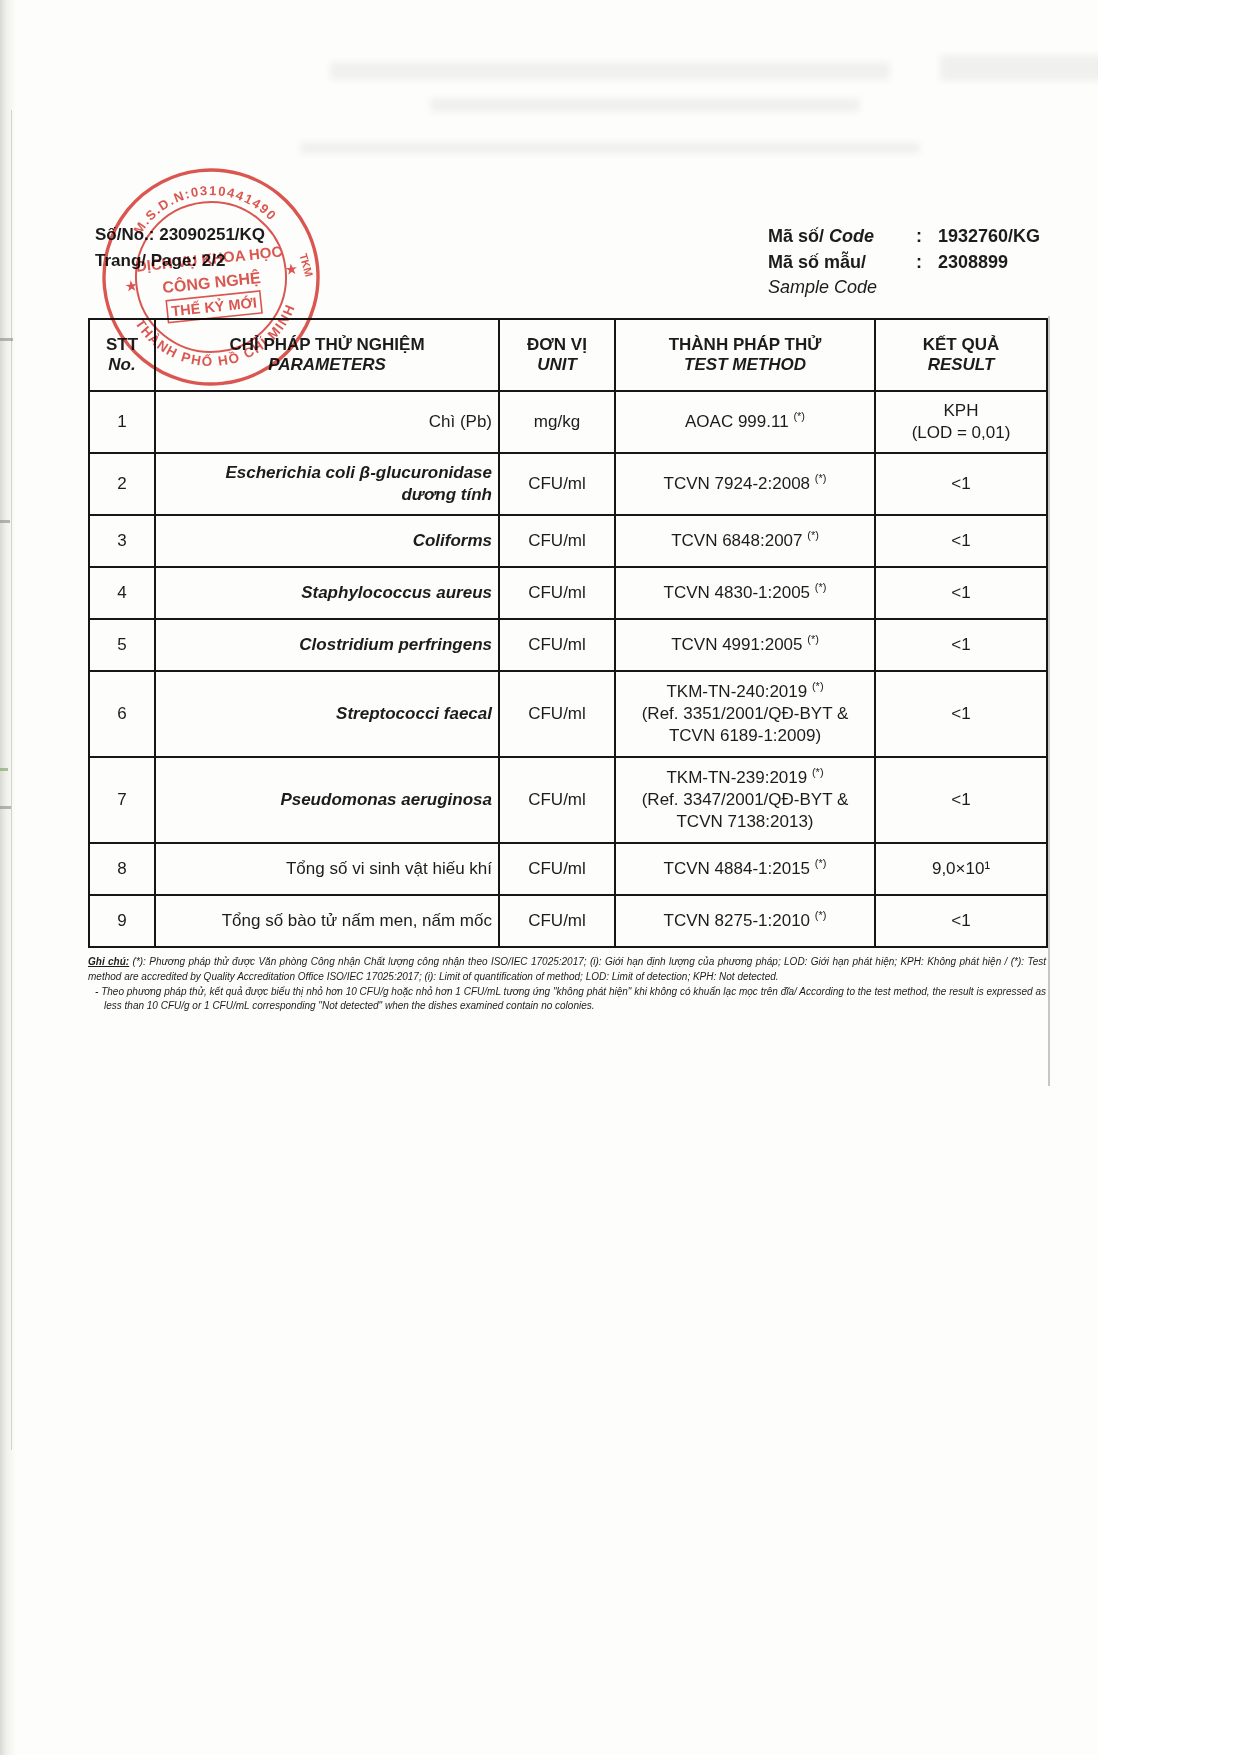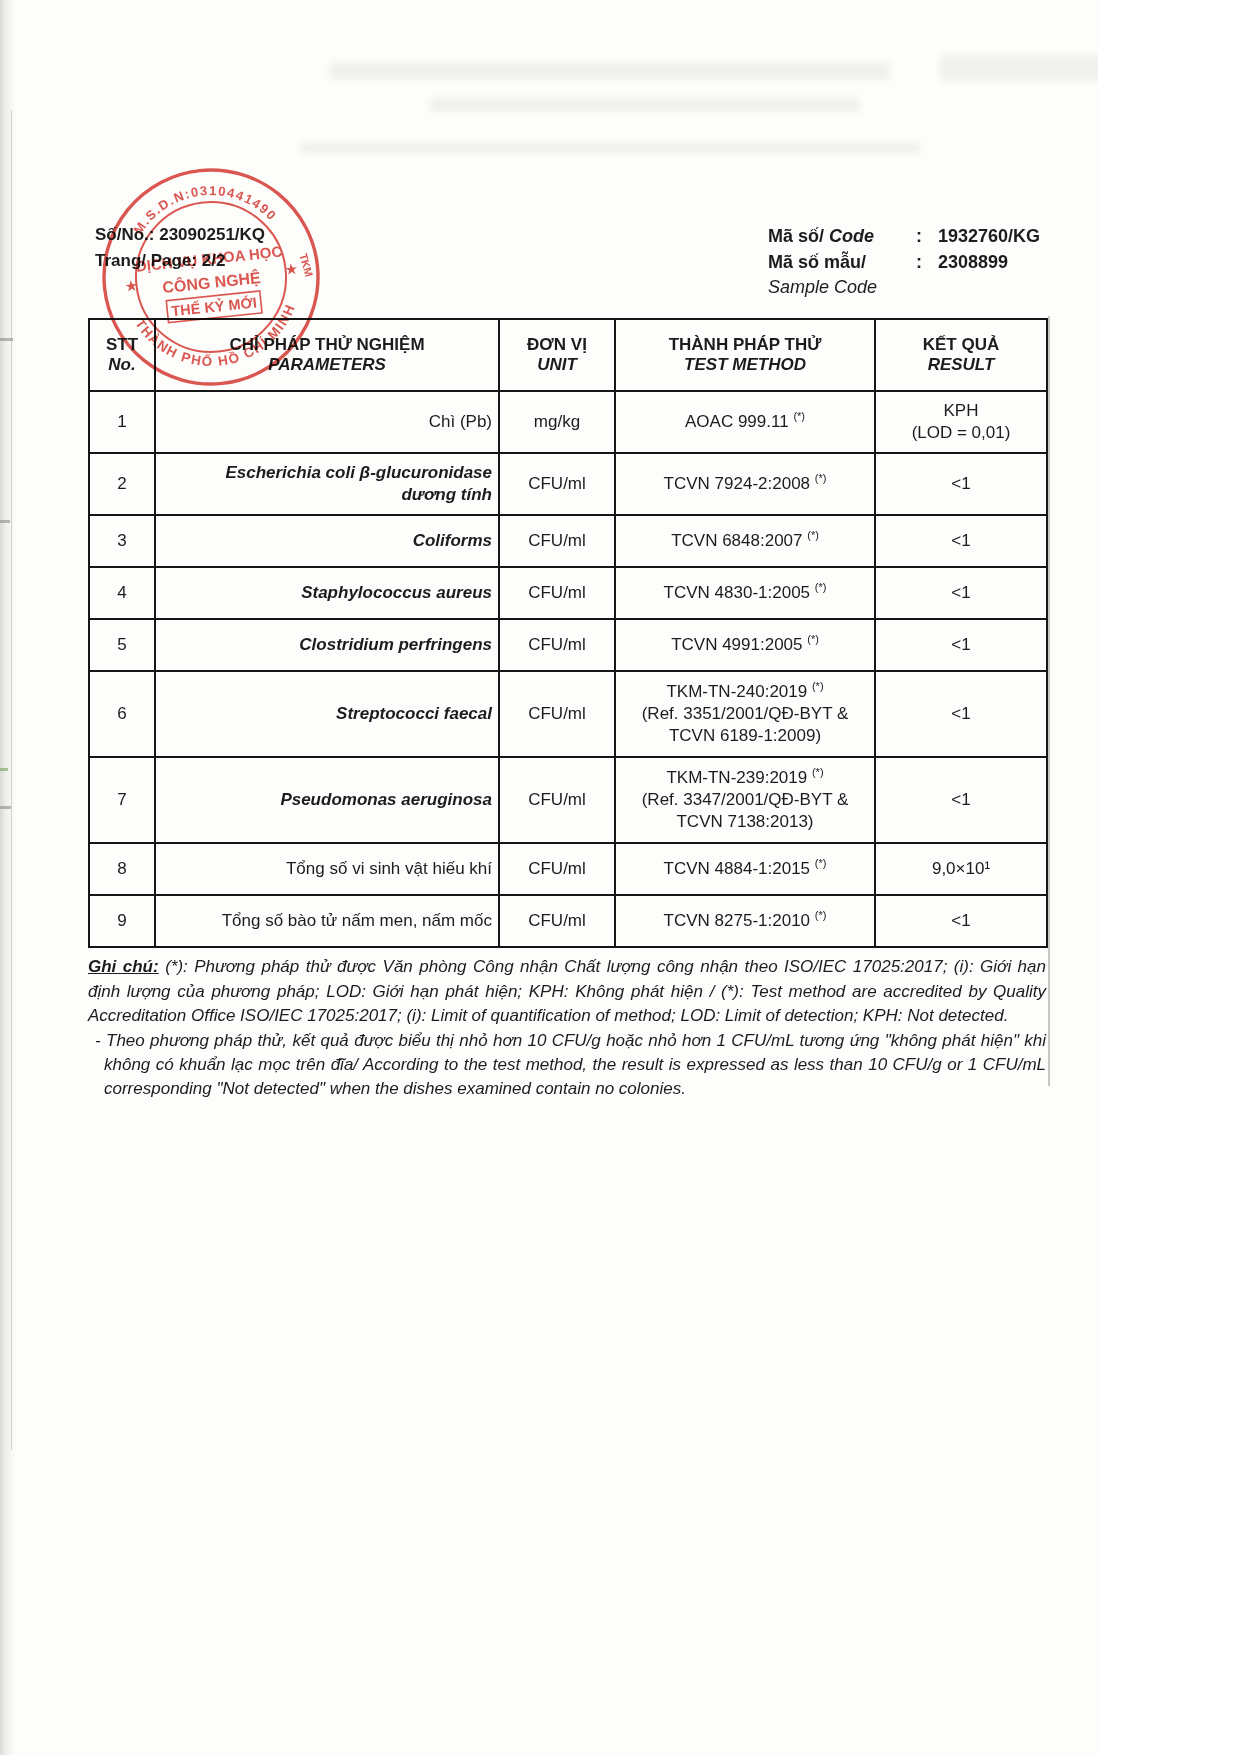--- a/index.html
+++ b/index.html
@@ -42,21 +42,21 @@
   tbody td { padding:8px 6px; text-align:center; white-space:pre-line; line-height:1.3; }
   td.param { text-align:right; padding-left:12px; }
   td.it { font-style:italic;font-weight:bold; }
   tbody tr { height:52px; }
   tbody tr:nth-child(1) { height:58px; }
   tbody tr:nth-child(2) { height:62px; }
   tbody tr:nth-child(6), tbody tr:nth-child(7) { height:86px; }
   sup { font-size:11px; line-height:0; }
 
   
-  .notes { margin-top:7px; width:958px; font-size:17px; font-style:italic; line-height:1.42; text-align:justify; }
+  .notes { margin-top:7px; width:958px; font-size:10px; font-style:italic; line-height:1.42; text-align:justify; }
   .notes p { margin:0 0 1px 0; }
   .note-label { font-weight:bold; text-decoration:underline; }
   .note-item { padding-left:16px; text-indent:-9px; }
 </style>
 </head>
 <body>
 
 <div class="page">
 
   <div class="edge-strip"></div>

